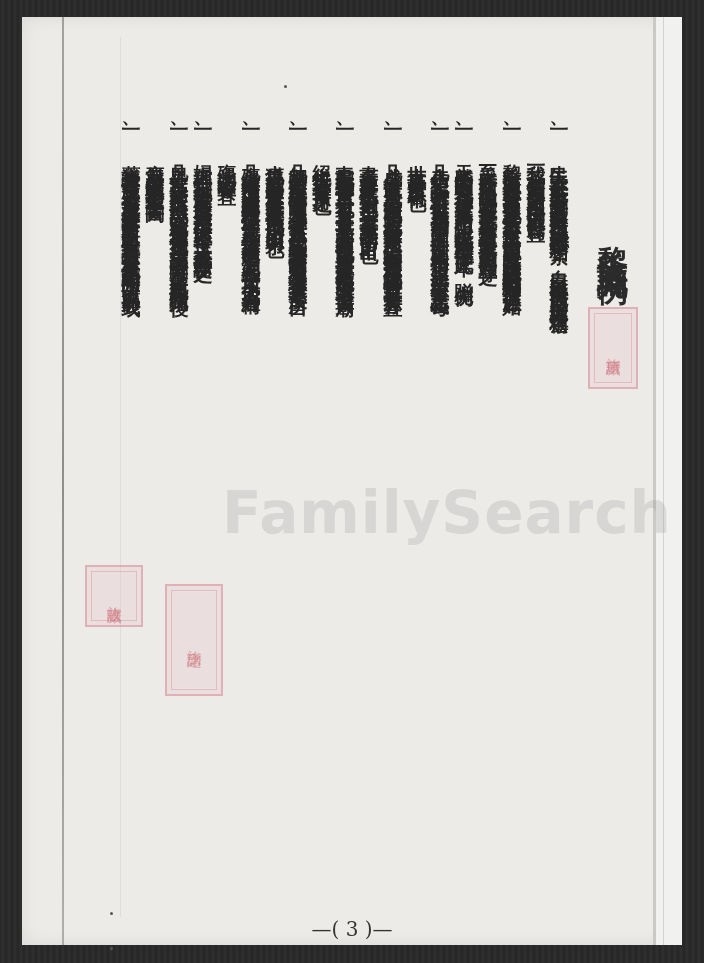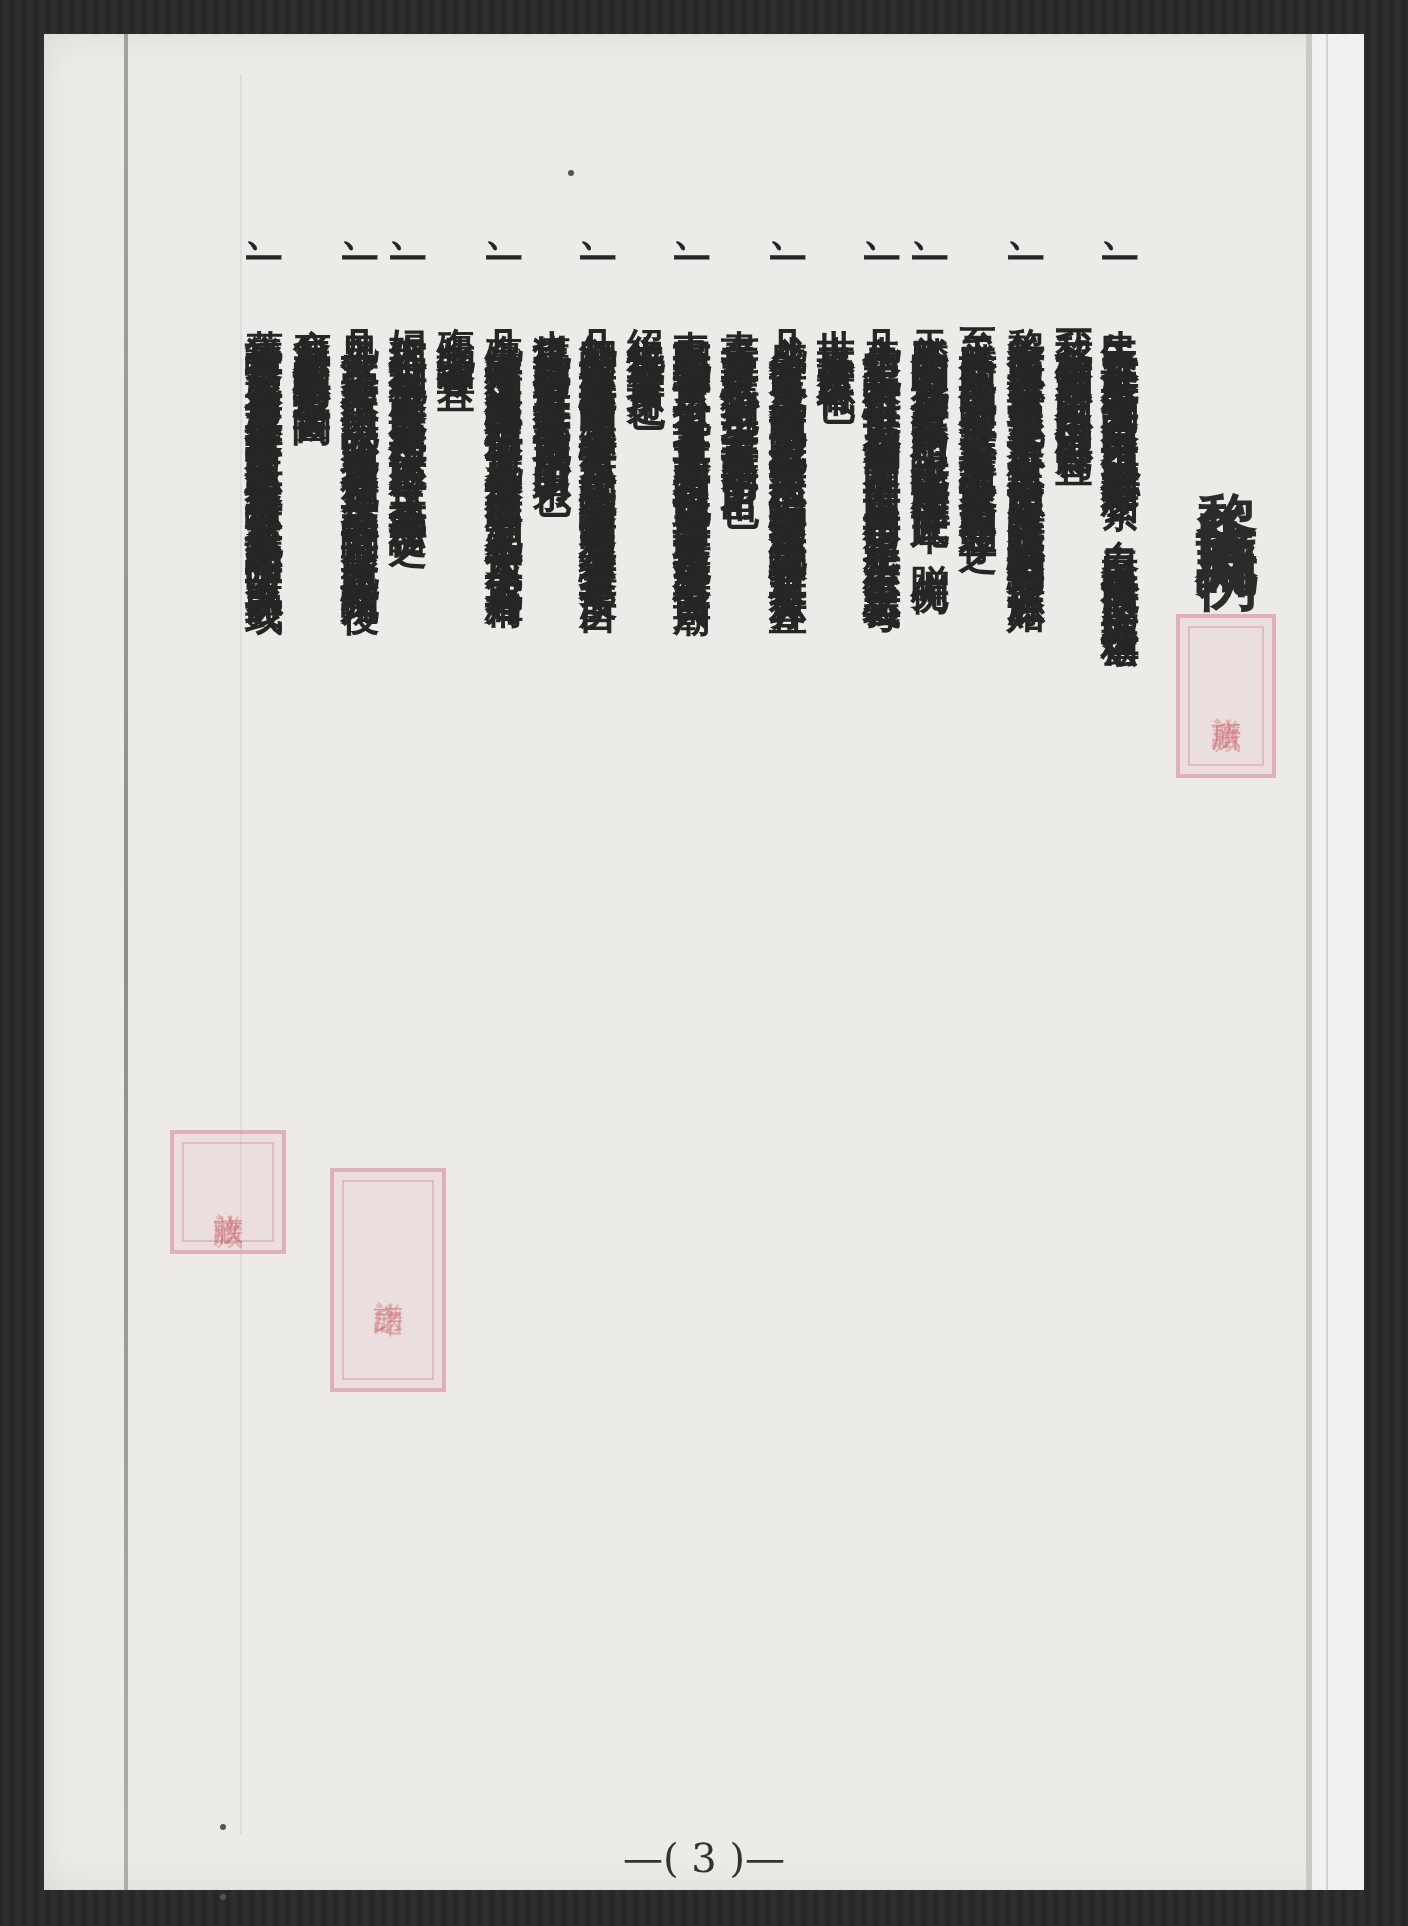--- a/index.html
+++ b/index.html
@@ -114,20 +114,21 @@
   </div>
   <div class="seal" style="left:63px; top:548px; width:54px; height:58px;">
     <div class="seal-inner"></div>
     <div class="seal-text">族譜收藏</div>
   </div>
   <div class="seal" style="left:143px; top:567px; width:54px; height:108px;">
     <div class="seal-inner"></div>
     <div class="seal-text">族譜之印</div>
   </div>
 
+  <div class="watermark">FamilySearch</div>
 
   <div class="col title" style="left:575px; top:204px;">黎氏族譜凡例</div>
 
   <div class="columns">
 
     <div class="bullet" style="left:528px; top:102px;">一、</div>
     <div class="col" style="left:528px; top:132px;">生民之本在於姓氏古者之制各有區分男子稱氏婦人稱姓不相紊𤃬自秦以後姓氏混而爲一氏亦稱姓兹稱</div>
 
     <div class="col" style="left:505px; top:132px;">我黎一本舊制原黎之始以國受氏仍以稱氏爲宜</div>
 

